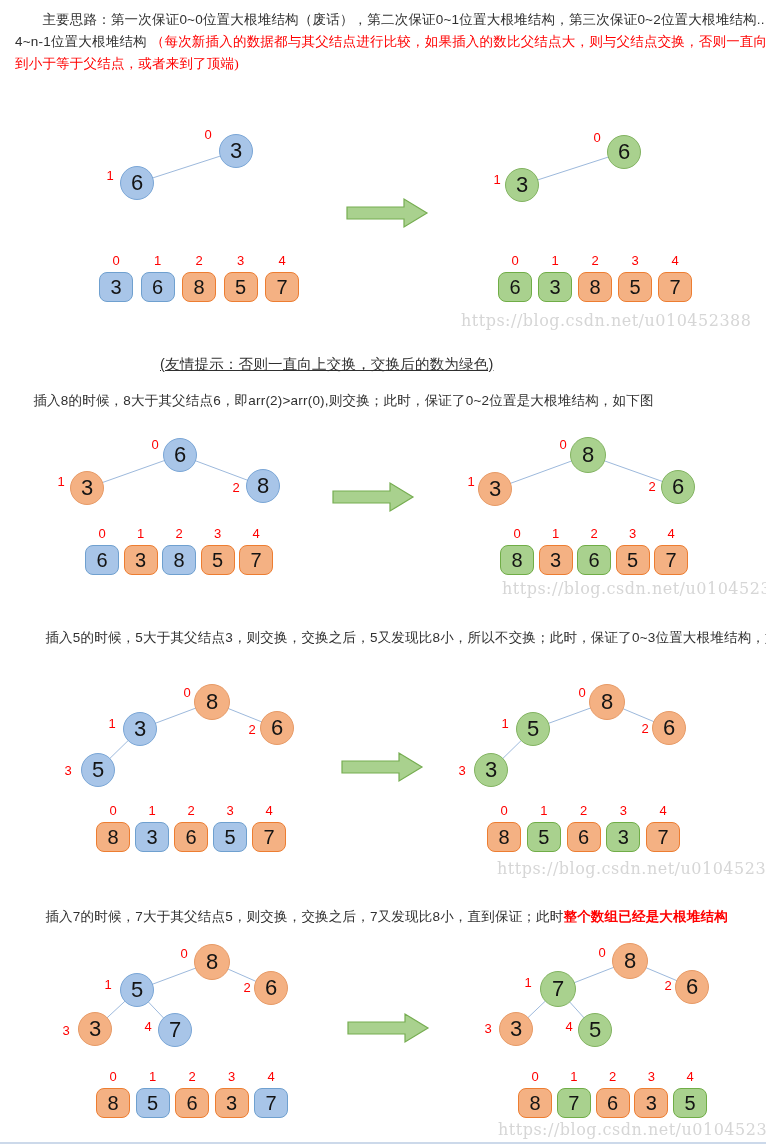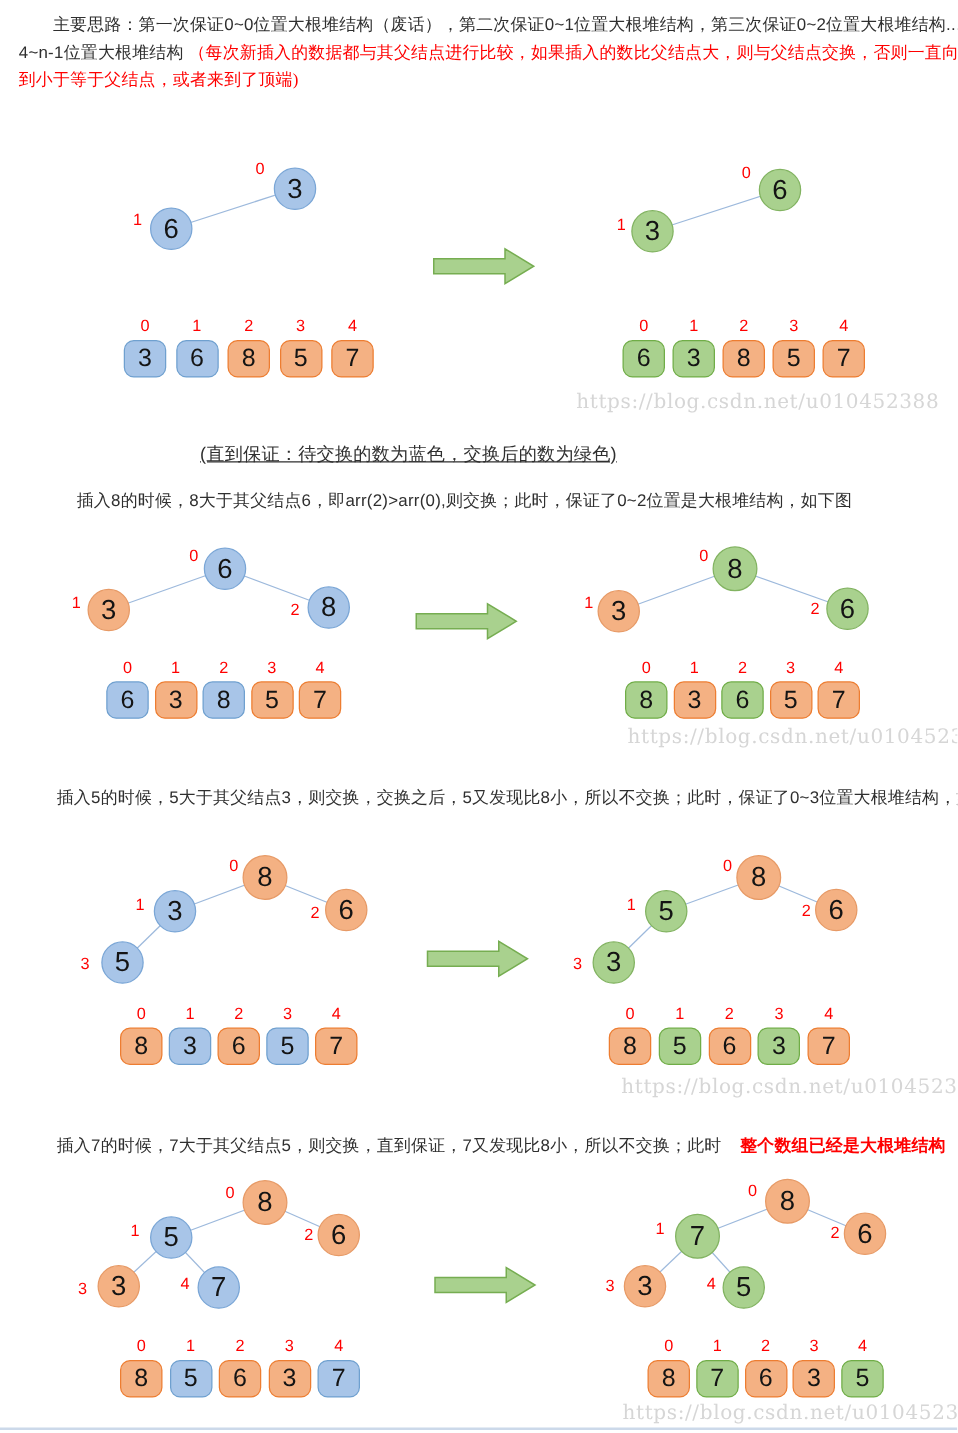--- a/index.html
+++ b/index.html
@@ -1,20 +1,20 @@
 <!DOCTYPE html>
 <html><head>
 <meta charset="utf-8">
 <style>
   html,body{margin:0;padding:0;background:#ffffff;}
   #page{position:relative;width:766px;height:1146px;overflow:hidden;background:#fff;
         font-family:"Liberation Sans","DejaVu Sans",sans-serif;}
   .para{position:absolute;white-space:nowrap;font-size:13.5px;line-height:21px;color:#2f2f2f;letter-spacing:.2px;}
   .red{color:#ff0000;}
-  .bold{font-weight:bold;margin-left:15px;}
+  .bold{font-weight:bold;}
   .tip{text-decoration:underline;}
   #edges-svg{position:absolute;left:0;top:0;z-index:1;pointer-events:none;}
   .node{position:absolute;z-index:2;border-radius:50%;box-sizing:border-box;border:1px solid;
         display:flex;align-items:center;justify-content:center;
         font-size:22px;color:#141414;}
   .node.blue{background:#a8c5e8;border-color:#7aa6d6;}
   .node.green{background:#a9d18e;border-color:#82b361;}
   .node.orange{background:#f4b183;border-color:#e79a66;}
   .idx{position:absolute;z-index:3;width:16px;text-align:center;font-size:13px;color:#ff0000;}
   .cell{position:absolute;z-index:2;width:34px;height:30px;border-radius:8px;box-sizing:border-box;
@@ -57,24 +57,24 @@
       <line x1="630" y1="961" x2="692" y2="987" stroke="#9db9dc" stroke-width="1"></line>
       <line x1="558" y1="989" x2="516" y2="1029" stroke="#9db9dc" stroke-width="1"></line>
       <line x1="558" y1="989" x2="595" y2="1030" stroke="#9db9dc" stroke-width="1"></line>
       <polygon points="348,1022 405,1022 405,1014 428,1028 405,1042 405,1034 348,1034" fill="#A9D18E" stroke="#76ad51" stroke-width="1.2"></polygon>
     </svg>
 
   <div class="para" style="left:15px;top:9px;"><span>　　主要思路：第一次保证0~0位置大根堆结构（废话），第二次保证0~1位置大根堆结构，第三次保证0~2位置大根堆结构...直到保证</span></div>
   <div class="para" style="left:15px;top:31px;"><span>4~n-1位置大根堆结构 </span><span class="red">（每次新插入的数据都与其父结点进行比较，如果插入的数比父结点大，则与父结点交换，否则一直向上交换，直到</span></div>
   <div class="para" style="left:15px;top:53px;font-family:Liberation Serif, serif;"><span class="red">到小于等于父结点，或者来到了顶端)</span></div>
 
-  <div class="para tip" style="left:160px;top:354px;font-size:14.5px;"> (直到保证：待交换的数为蓝色，交换后的数为绿色)</div>
-  <div class="para" style="left:34px;top:390px;">　　插入8的时候，8大于其父结点6，即arr(2)&gt;arr(0),则交换；此时，保证了0~2位置是大根堆结构，如下图</div>
+  <div class="para tip" style="left:160px;top:354px;font-size:14.5px;"> (友情提示：否则一直向上交换，交换后的数为绿色)</div>
+  <div class="para" style="left:6px;top:390px;">　　插入8的时候，8大于其父结点6，即arr(2)&gt;arr(0),则交换；此时，保证了0~2位置是大根堆结构，如下图</div>
   <div class="para" style="left:18px;top:627px;">　　插入5的时候，5大于其父结点3，则交换，交换之后，5又发现比8小，所以不交换；此时，保证了0~3位置大根堆结构，如下图</div>
-  <div class="para" style="left:18px;top:906px;"><span>　　插入7的时候，7大于其父结点5，则交换，直到保证，7又发现比8小，所以不交换；此时</span><span class="red bold">整个数组已经是大根堆结构</span></div>
+  <div class="para" style="left:18px;top:906px;"><span>　　插入7的时候，7大于其父结点5，则交换，交换之后，7又发现比8小，直到保证；此时</span><span class="red bold">整个数组已经是大根堆结构</span></div>
 
   <div class="watermark" style="left:461px;top:311px;">https://blog.csdn.net/u010452388</div>
   <div class="watermark" style="left:502px;top:579px;">https://blog.csdn.net/u010452388</div>
   <div class="watermark" style="left:497px;top:859px;">https://blog.csdn.net/u010452388</div>
   <div class="watermark" style="left:498px;top:1120px;">https://blog.csdn.net/u010452388</div>
 
   <div class="bottom-rule"></div>
 <div class="node blue" style="left: 219px; top: 134px; width: 34px; height: 34px;">3</div>
     <div class="idx" style="left: 200px; top: 127px;">0</div>
     <div class="node blue" style="left: 120px; top: 166px; width: 34px; height: 34px;">6</div>

